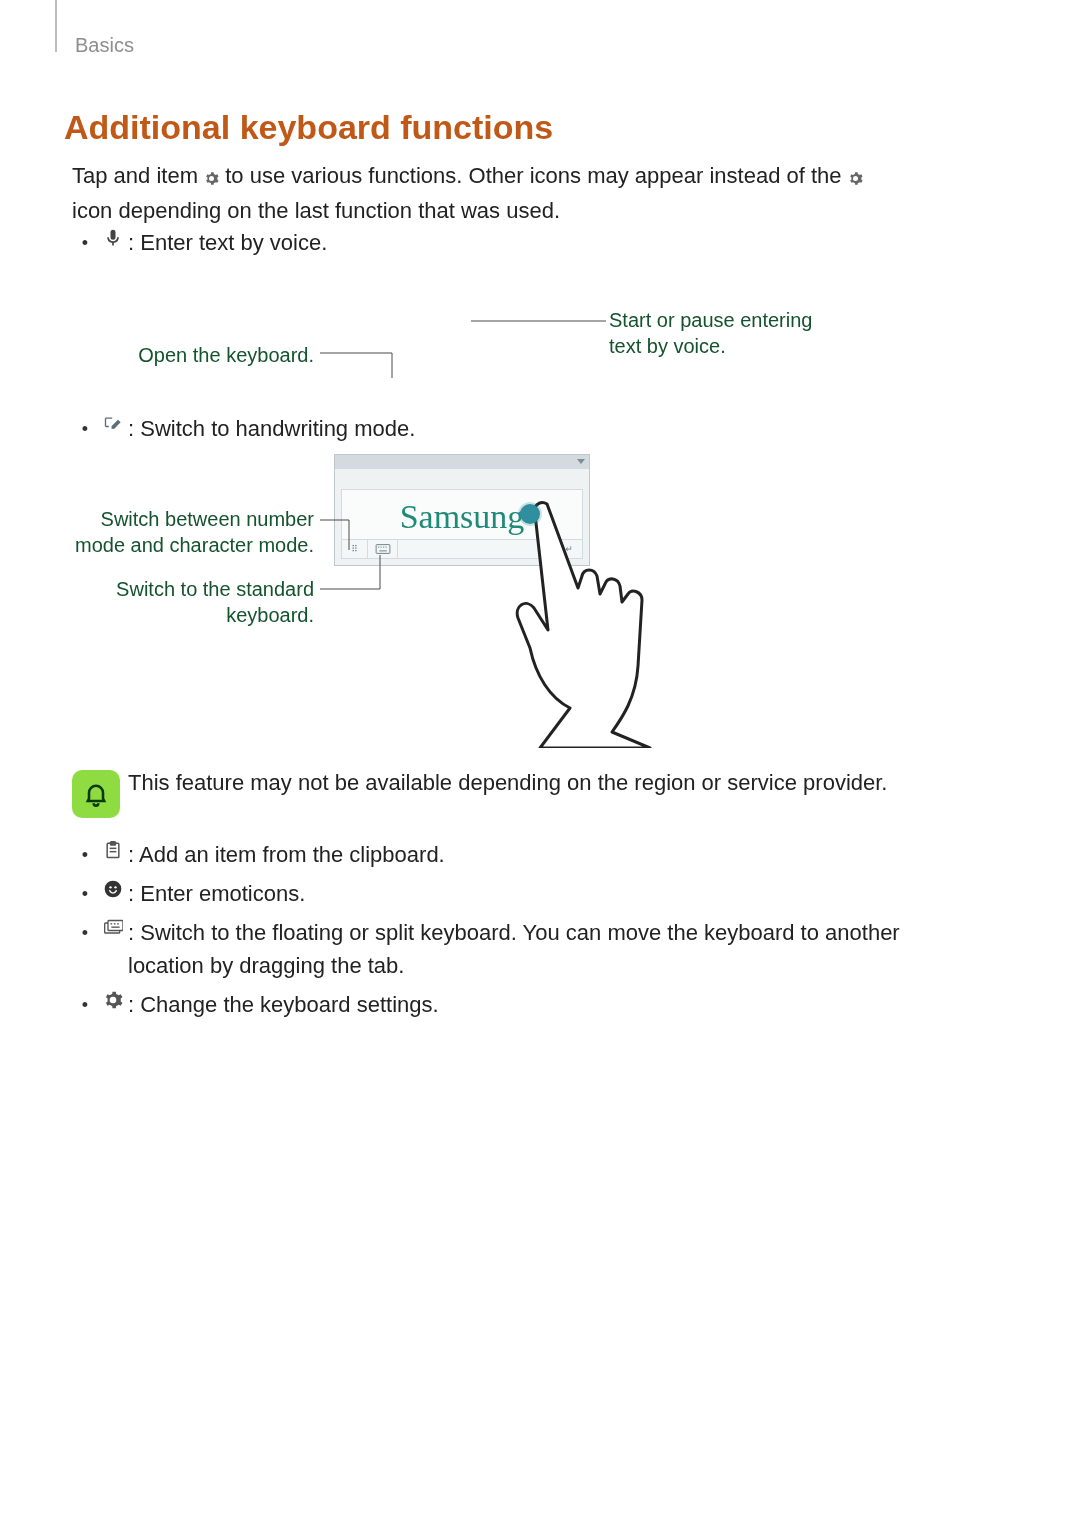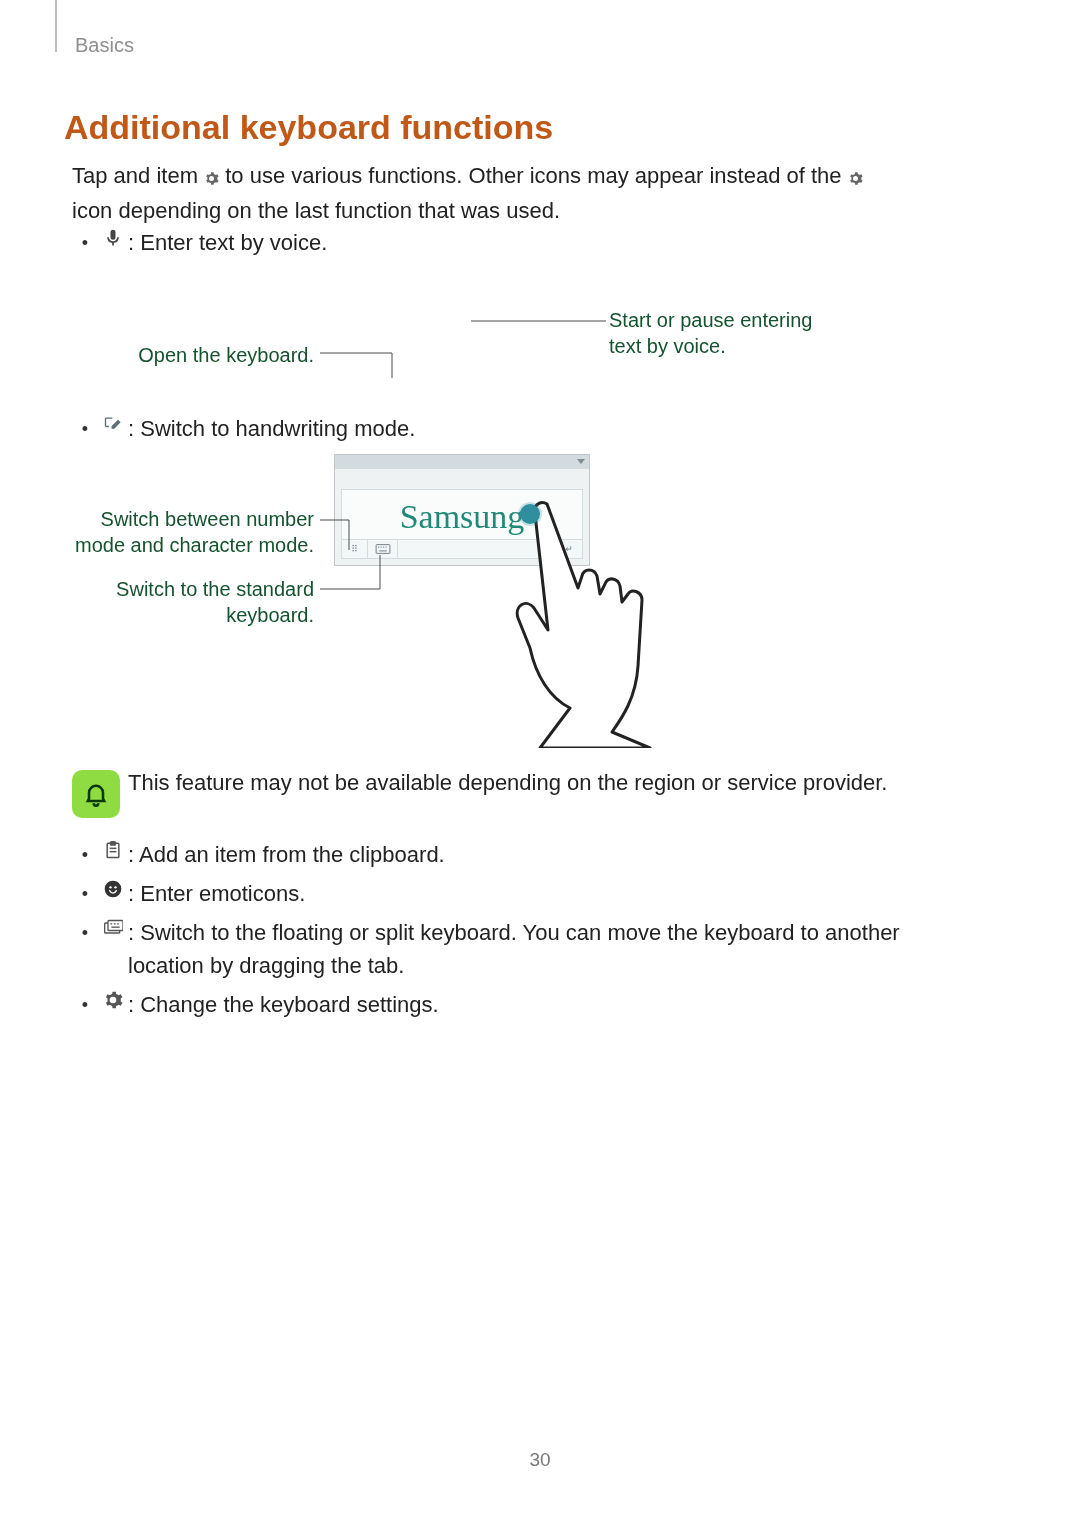--- a/index.html
+++ b/index.html
@@ -390,21 +390,20 @@
       <span class="bullet-dot">•</span>
       <span class="bullet-icon">
         <svg class="icon18" viewBox="0 0 24 24" fill="#555">
             <path d="M12 8a4 4 0 100 8 4 4 0 000-8zm9.4 4c0 .6-.1 1.1-.2 1.7l2.1 1.6-2 3.5-2.5-1c-.9.7-1.9 1.2-3 1.5L15.4 22h-4l-.4-2.7c-1.1-.3-2.1-.8-3-1.5l-2.5 1-2-3.5 2.1-1.6c-.1-.6-.2-1.1-.2-1.7s.1-1.1.2-1.7L3.5 8.7l2-3.5 2.5 1c.9-.7 1.9-1.2 3-1.5L11.4 2h4l.4 2.7c1.1.3 2.1.8 3 1.5l2.5-1 2 3.5-2.1 1.6c.1.6.2 1.1.2 1.7z"></path>
           </svg>
       </span>
       <span class="bullet-text"> : Change the keyboard settings.</span>
     </div>
   </div>
 
-  <div class="page-number">30</div>
 
   <svg class="leader-svg">
 
     <line x1="320" y1="353" x2="392" y2="353" stroke="#4b4b4b" stroke-width="1"></line>
     <line x1="392" y1="353" x2="392" y2="378" stroke="#4b4b4b" stroke-width="1"></line>
 
     <line x1="606" y1="321" x2="471" y2="321" stroke="#4b4b4b" stroke-width="1"></line>
 
     <line x1="320" y1="520" x2="349" y2="520" stroke="#4b4b4b" stroke-width="1"></line>
     <line x1="349" y1="520" x2="349" y2="550" stroke="#4b4b4b" stroke-width="1"></line>

